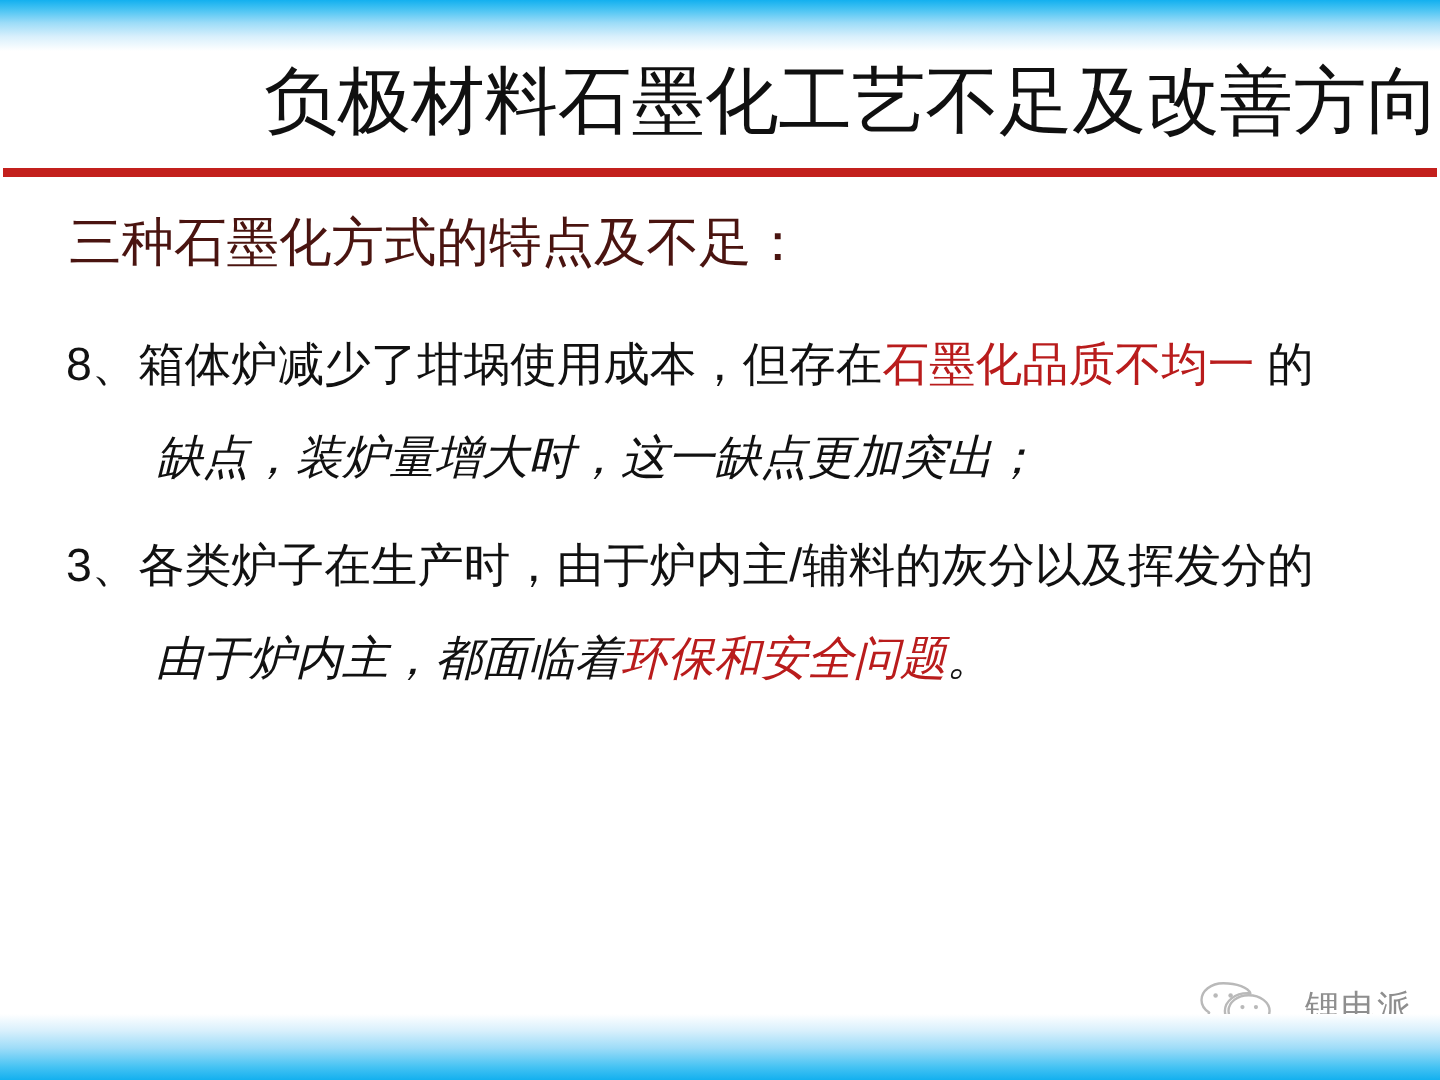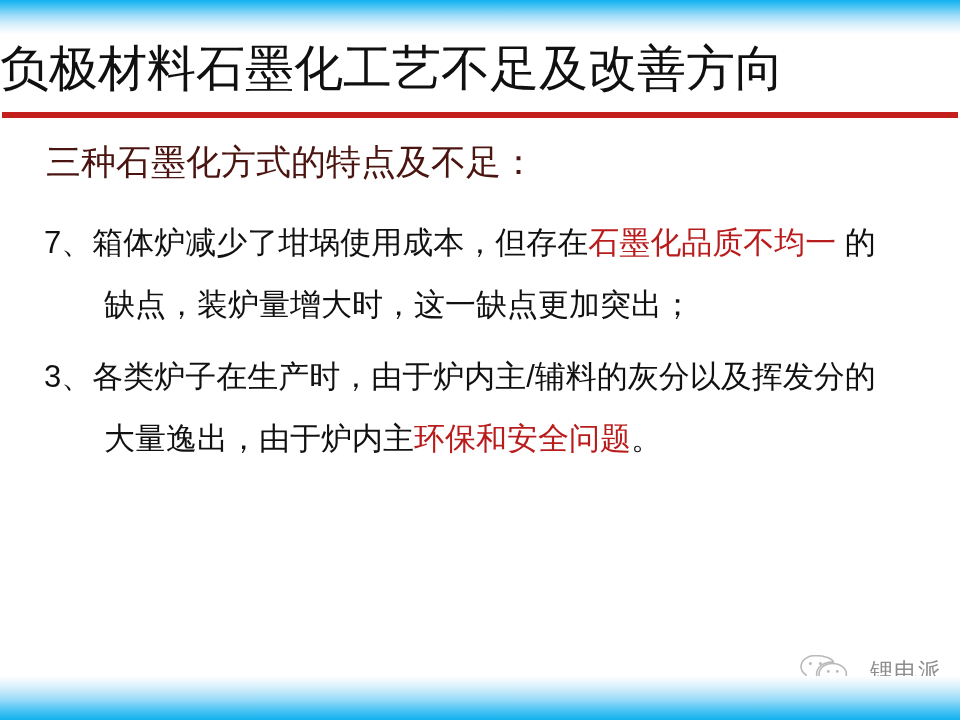--- a/index.html
+++ b/index.html
@@ -30,21 +30,21 @@
     left: 0; bottom: 0;
     width: 960px; height: 44px;
     background: linear-gradient(to top, #13b0ef 0%, #46c3f3 20%, #9ddcf8 48%, #d9f0fc 75%, #ffffff 100%);
   }
 
   
   .title {
     position: absolute;
     left: 0; top: 38px;
     width: 960px;
-    text-align: left;
+    text-align: right;
     font-size: 49px;
     line-height: 60px;
     color: #101010;
     font-weight: 400;
     letter-spacing: 0px;
     white-space: nowrap;
   }
   .title-rule {
     position: absolute;
     left: 2px; top: 112px;
@@ -66,21 +66,21 @@
   .body {
     position: absolute;
     left: 44px; top: 212px;
     width: 900px;
     color: #111111;
     font-size: 31px;
     line-height: 62px;
   }
   .item { margin-bottom: 10px; }
   .line { white-space: nowrap; }
-  .line.indent { padding-left: 60px; }
+  .line.indent { padding-left: 60px; font-style: italic; }
   .hl { color: #b91c1c; }
 
   
   .wechat {
     position: absolute;
     left: 798px; top: 652px;
     display: flex;
     align-items: center;
     gap: 20px;
   }
@@ -101,26 +101,26 @@
   <div class="band-top"></div>
 
   <div class="title">负极材料石墨化工艺不足及改善方向</div>
   <div class="title-rule"></div>
 
   <div class="subtitle">三种石墨化方式的特点及不足：</div>
 
   <div class="body">
     <div id="body-items">
         <div class="item">
-          <div class="line"><span>7、箱体炉减少了坩埚使用成本，但存在</span><span class="hl">石墨化品质不均一</span><span> 的</span></div>
+          <div class="line"><span>8、箱体炉减少了坩埚使用成本，但存在</span><span class="hl">石墨化品质不均一</span><span> 的</span></div>
           <div class="line indent"><span>缺点，装炉量增大时，这一缺点更加突出；</span></div>
         </div>
         <div class="item">
           <div class="line"><span>3、各类炉子在生产时，由于炉内主/辅料的灰分以及挥发分的</span></div>
-          <div class="line indent"><span>大量逸出，由于炉内主</span><span class="hl">环保和安全问题</span><span>。</span></div>
+          <div class="line indent"><span>由于炉内主，都面临着</span><span class="hl">环保和安全问题</span><span>。</span></div>
         </div>
       </div>
   </div>
 
   <div class="wechat">
     <span class="wechat-mark">
       <svg viewBox="0 0 52 38" width="52" height="38" aria-hidden="true">
         <path d="M17.5 3.5 C9.2 3.5 3 8.6 3 14.6 c0 3.4 2.0 6.4 5.1 8.4 l-1.3 4.3 4.8 -2.5 c1.8 0.5 3.8 0.8 5.9 0.8 0.6 0 1.1 0 1.7 -0.1 -0.4 -1.1 -0.6 -2.3 -0.6 -3.5 0 -6.6 6.8 -11.9 15.2 -11.9 0.6 0 1.2 0 1.8 0.1 C34.2 6.3 26.6 3.5 17.5 3.5 Z" fill="none" stroke="#b9b9b9" stroke-width="1.6" stroke-linejoin="round"></path>
         <circle cx="12.4" cy="11.6" r="1.5" fill="#b9b9b9"></circle>
         <circle cx="22.4" cy="11.6" r="1.5" fill="#b9b9b9"></circle>

